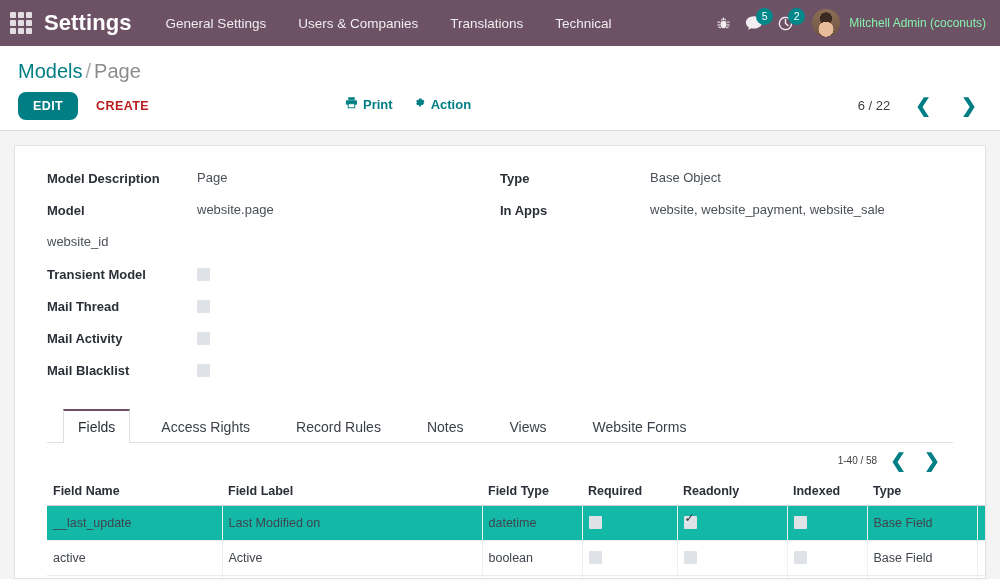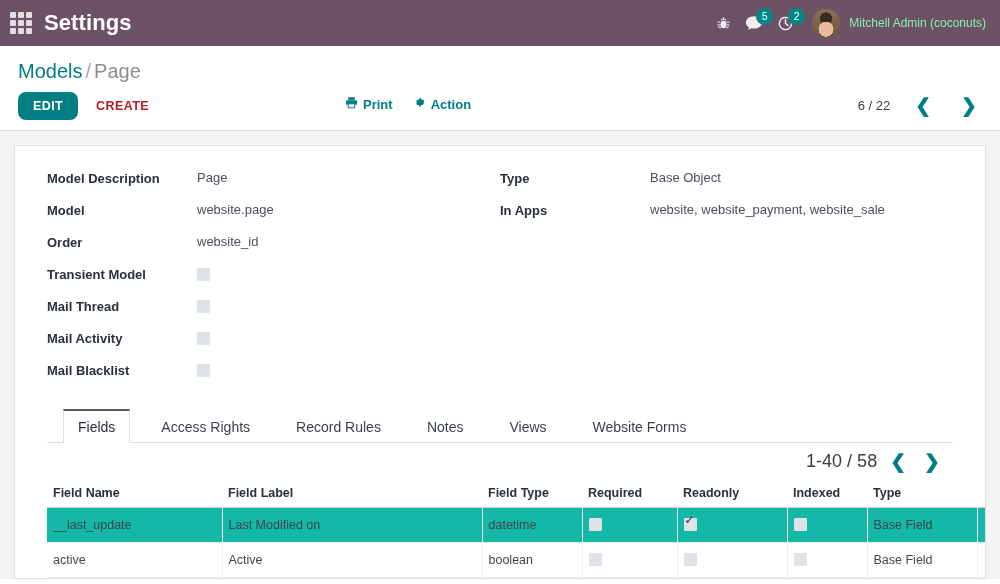--- a/index.html
+++ b/index.html
@@ -142,21 +142,21 @@
     background: #fff; border-color: #dfdfdf;
     border-top: 2px solid #6d5265; color: #2b3038;
     padding-top: 8px;
   }
 
   
   .list-pager {
     display: flex; justify-content: flex-end; align-items: center;
     gap: 8px; padding: 8px 8px 6px 0;
   }
-  .list-pager .pager-text { font-size: 18px; }
+  .list-pager .pager-text { font-size: 10px; }
   table.o-list { width: 100%; border-collapse: collapse; table-layout: fixed; }
   table.o-list th {
     font-size: 12.5px; font-weight: bold; color: #2b3038;
     text-align: left; padding: 7px 6px; border-bottom: 1px solid #cfcfcf;
     white-space: nowrap;
   }
   table.o-list td {
     font-size: 12.5px; color: #3f444d; padding: 8px 6px;
     border-bottom: 1px solid #ececec; border-right: 1px solid #f0f0f0;
     white-space: nowrap; overflow: hidden; text-overflow: ellipsis;
@@ -184,20 +184,26 @@
       <i></i>
       <i></i>
       <i></i>
       <i></i>
       <i></i>
       <i></i>
       <i></i>
   </div>
   <div class="brand">Settings</div>
 
+  <div class="menu">
+    <div class="menu-item">General Settings</div>
+    <div class="menu-item">Users &amp; Companies</div>
+    <div class="menu-item">Translations</div>
+    <div class="menu-item">Technical</div>
+  </div>
 
   <div class="nav-right">
     <div class="nav-icon">
       <svg width="15" height="15" viewBox="0 0 16 16" fill="#f2edf1">
         <ellipse cx="8" cy="9" rx="3.2" ry="4"></ellipse>
         <rect x="7.3" y="1.6" width="1.4" height="2.6"></rect>
         <rect x="1.5" y="6" width="3" height="1.1"></rect>
           <rect x="11.5" y="6" width="3" height="1.1"></rect>
         <rect x="1.5" y="9" width="3" height="1.1"></rect>
           <rect x="11.5" y="9" width="3" height="1.1"></rect>
@@ -274,21 +280,20 @@
       <div class="form-col">
         <div class="f-row">
           <div class="f-label">Model Description</div>
           <div class="f-value">Page</div>
         </div>
         <div class="f-row">
           <div class="f-label">Model</div>
           <div class="f-value">website.page</div>
         </div>
         <div class="f-row">
-          <div class="f-label">Order</div>
           <div class="f-value">website_id</div>
         </div>
         <div class="f-row">
           <div class="f-label">Transient Model</div>
           <span class="cb"></span>
         </div>
         <div class="f-row">
           <div class="f-label">Mail Thread</div>
           <span class="cb"></span>
         </div>

